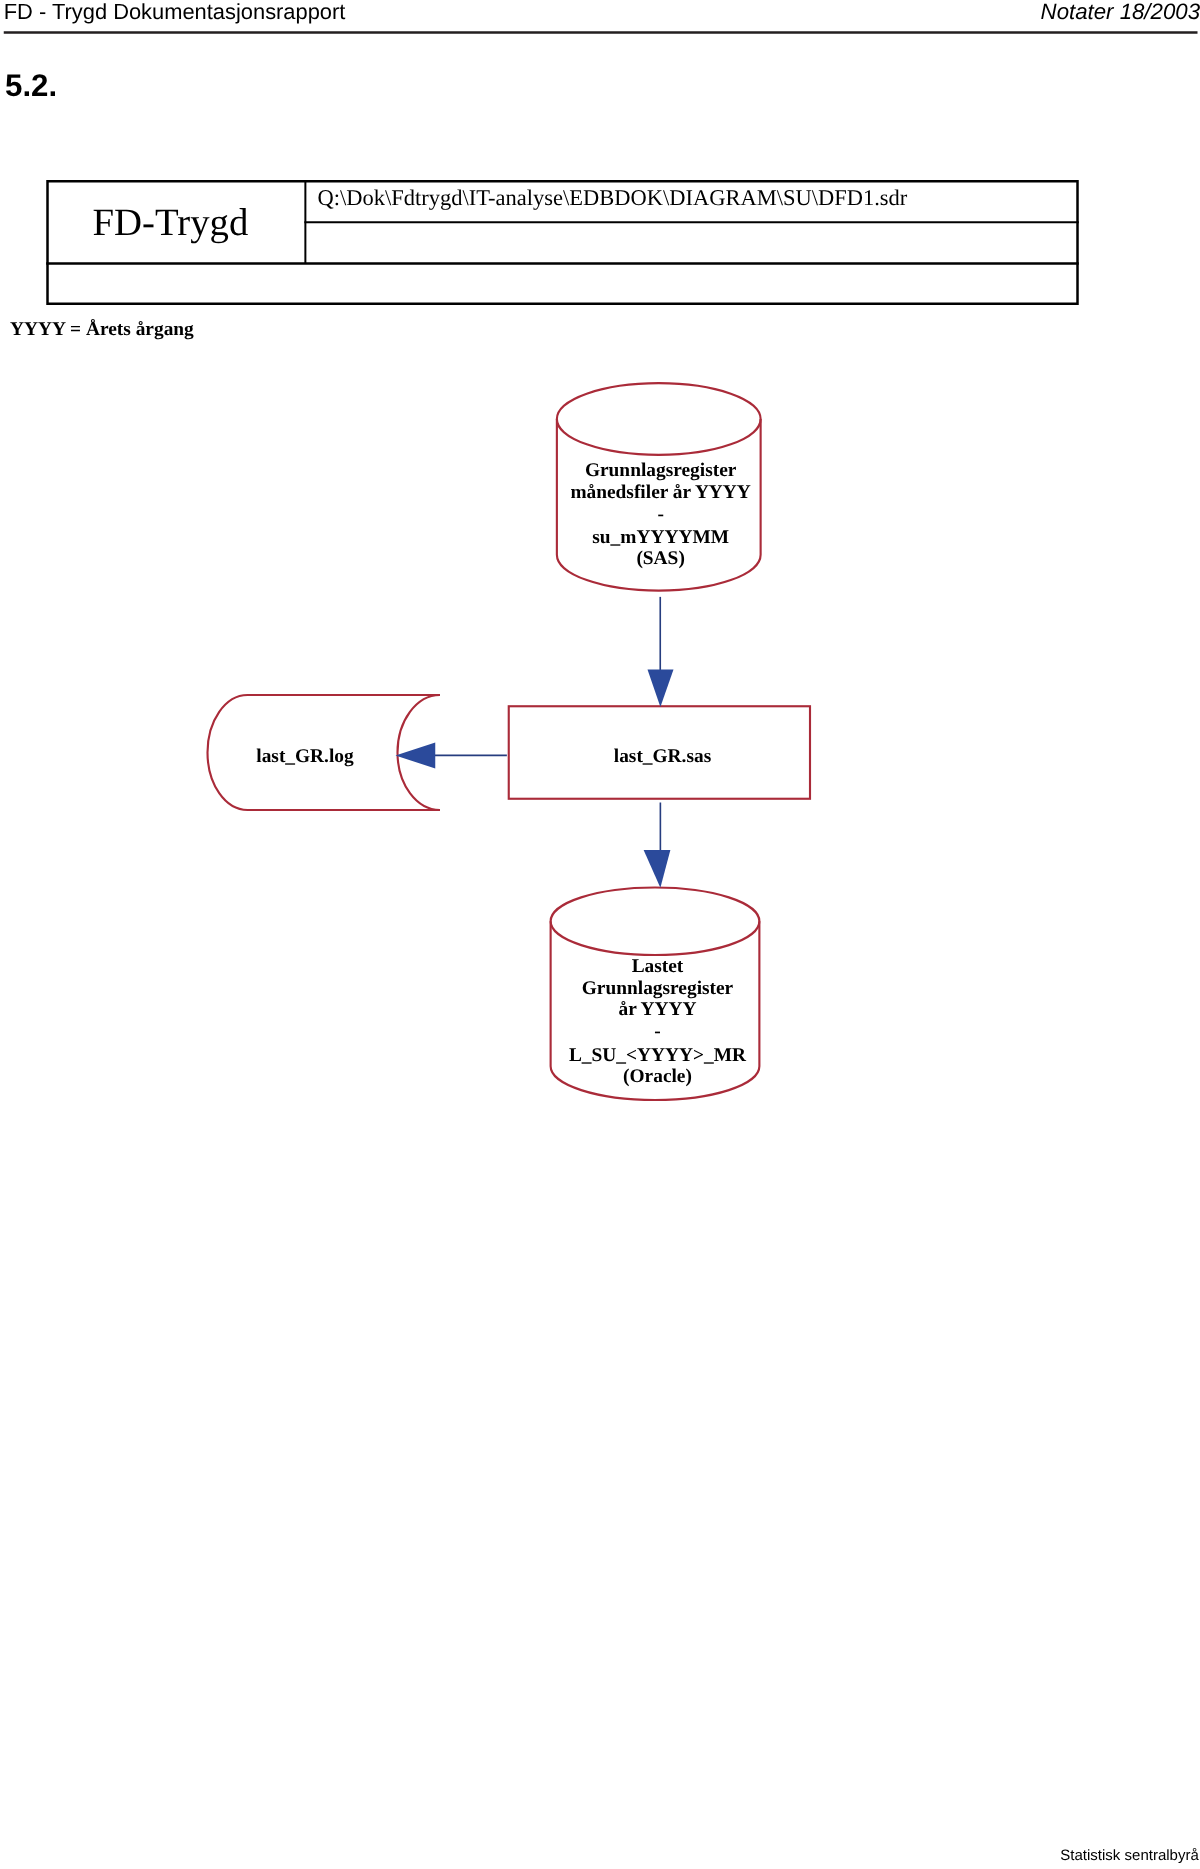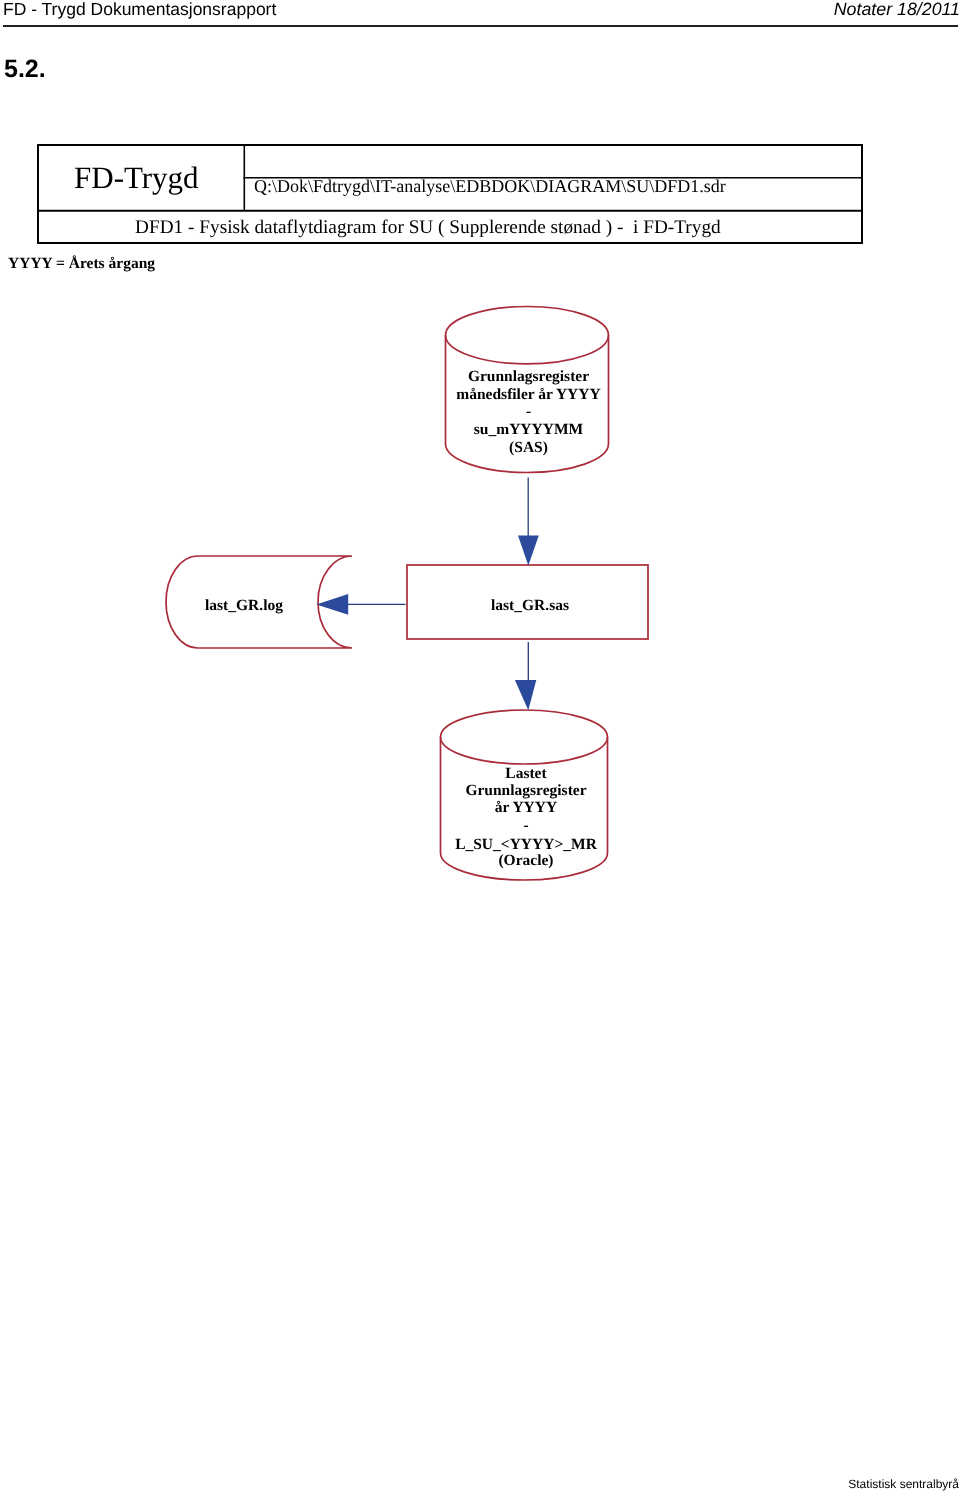--- a/index.html
+++ b/index.html
@@ -20,21 +20,21 @@
   #section-number{left:4px;top:55px;font-size:25px;font-weight:bold;line-height:29px;}
   #section-title{left:80px;top:53px;font-size:25px;font-weight:bold;line-height:29px;white-space:nowrap;}
 
   
   #title-table{left:37px;top:144px;width:849px;height:100px;
                font-family:"Liberation Serif",serif;}
   #tt-rules{position:absolute;left:0;top:0;overflow:visible;}
   #tt-rules .thick{fill:none;stroke:#000;stroke-width:2;}
   #tt-rules .thin{fill:none;stroke:#000;stroke-width:1.6;}
   #tt-brand{position:absolute;left:37px;top:16px;font-size:31px;line-height:36px;white-space:nowrap;}
-  #tt-path{position:absolute;left:217px;top:2.5px;font-size:18px;line-height:23px;white-space:pre;margin-top:28px;}
+  #tt-path{position:absolute;left:217px;top:2.5px;font-size:18px;line-height:23px;white-space:pre;}
   #tt-owner{position:absolute;left:259px;top:35.5px;font-size:18.2px;line-height:23px;white-space:nowrap;}
   #tt-caption{position:absolute;left:98px;top:71.5px;font-size:19.3px;line-height:24px;white-space:pre;}
 
   
   #legend{left:8px;top:254px;font-family:"Liberation Serif",serif;font-weight:bold;font-size:15.5px;line-height:19px;white-space:nowrap;}
 
   
   #diagram{left:0;top:0;width:960px;height:1495px;}
   #diagram .shape{fill:none;stroke:#aa2b39;stroke-width:1.7;}
   #diagram .arrowline{stroke:#263d7f;stroke-width:1.3;}
@@ -46,35 +46,34 @@
   #page-number{left:4px;top:1475px;font-size:17px;line-height:20px;margin-top:28px;}
   #page-publisher{right:1px;top:1475px;font-size:12px;line-height:19px;white-space:nowrap;margin-left:41px;}
   .gap{display:inline-block;width:20px;}
 </style>
 </head>
 <body>
 
 <div class="page">
 
   <div class="abs" id="page-header-left">FD - Trygd Dokumentasjonsrapport</div>
-  <div class="abs" id="page-header-right">Notater 18/2011</div>
+  <div class="abs" id="page-header-right">Notater 18/2003</div>
   <div class="abs" id="header-rule"></div>
 
   <div class="abs" id="section-number">5.2.</div>
 
   <div class="abs" id="title-table">
     <svg id="tt-rules" viewBox="0 0 826 100" width="826" height="100">
       <rect class="thick" x="1" y="1" width="824" height="98"></rect>
       <line class="thin" x1="207.3" y1="0.5" x2="207.3" y2="66.8"></line>
       <line class="thin" x1="206.5" y1="33.8" x2="826" y2="33.8"></line>
       <line class="thick" x1="0" y1="66.8" x2="826" y2="66.8"></line>
     </svg>
     <div id="tt-brand">FD-Trygd</div>
     <div id="tt-path">Q:\Dok\Fdtrygd\IT-analyse\EDBDOK\DIAGRAM\SU\DFD1.sdr</div>
-    <div id="tt-caption">DFD1 - Fysisk dataflytdiagram for SU ( Supplerende stønad ) -  i FD-Trygd</div>
   </div>
 
   <div class="abs" id="legend">YYYY = Årets årgang</div>
 
   <svg class="abs" id="diagram" viewBox="0 0 960 1495" width="960" height="1495">
 
     <g>
       <path class="shape" d="M445.5,335.2 L445.5,443.8 A81.5,28.7 0 0 0 608.5,443.8 L608.5,335.2"></path>
       <ellipse class="shape" cx="527" cy="335.2" rx="81.5" ry="28.7"></ellipse>
     </g>

